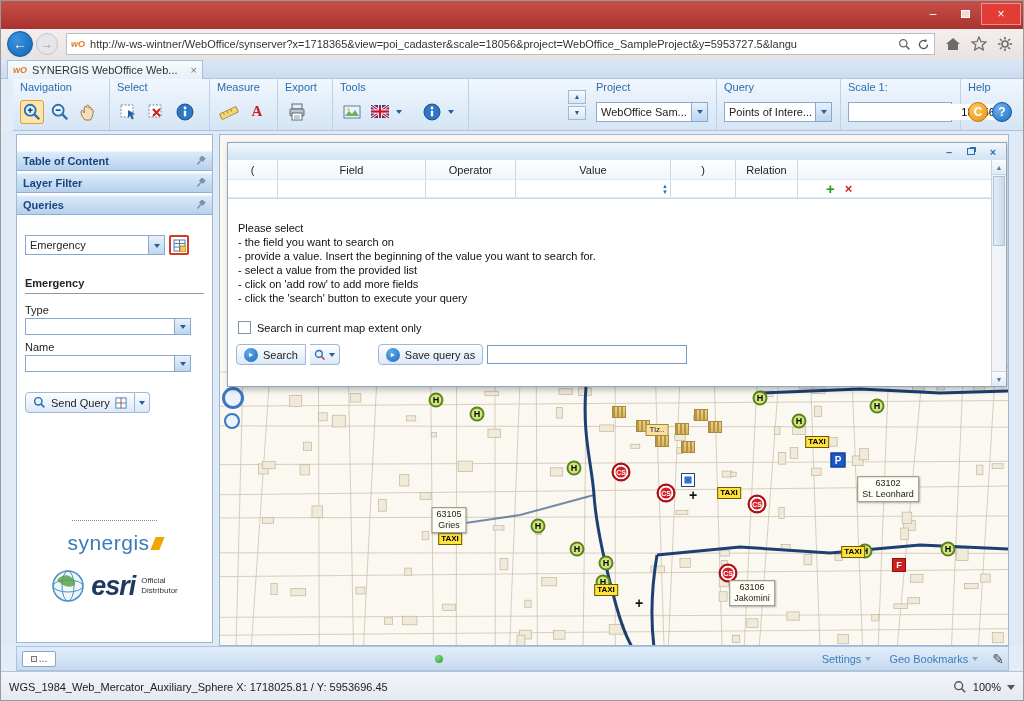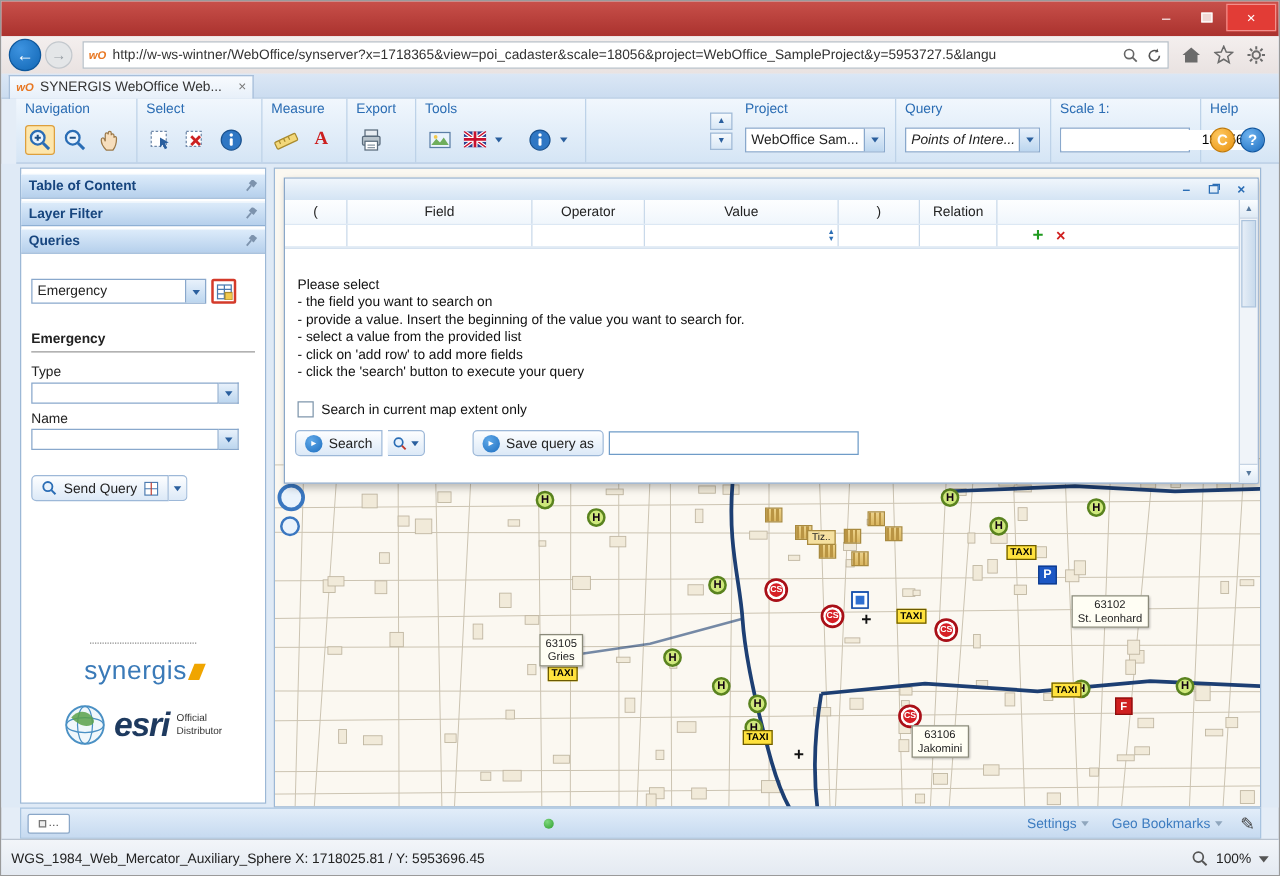--- a/index.html
+++ b/index.html
@@ -46,21 +46,21 @@
 .cbtn2{width:18px;height:14px;background:linear-gradient(#f6fafd,#d8e7f5);border:1px solid #9fb9d6;font-size:7px;color:#2a5f9e;display:flex;align-items:center;justify-content:center;}
 .helpcircle{width:20px;height:20px;border-radius:50%;display:flex;align-items:center;justify-content:center;color:#fff;font-weight:700;font-size:12px;}
 .hc-c{background:radial-gradient(circle at 35% 30%,#ffc860,#e8920f);border:1px solid #c07a0a;}
 .hc-q{background:radial-gradient(circle at 35% 30%,#6fb3ef,#1d6ec0);border:1px solid #1258a0;}
 .redA{color:#cc2020;font-family:"Liberation Serif",serif;font-weight:700;font-size:15px;}
 
 
 .content{position:absolute;left:0;top:130px;width:100%;height:515px;background:#dfeaf6;}
 .sidebar{position:absolute;left:15px;top:3px;width:197px;height:509px;background:#fff;border:1px solid #9cb8d6;display:flex;flex-direction:column;}
 .panelhdr{height:20px;background:linear-gradient(#dcebfa,#b6d0ec);border-top:1px solid #eef5fc;border-bottom:1px solid #8fb0d4;display:flex;align-items:center;padding:0 6px;font-size:11px;font-weight:700;color:#17457e;margin-top:2px;}
-.panelhdr:first-child{margin-top:4px;}
+.panelhdr:first-child{margin-top:16px;}
 .panelhdr .sp{flex:1;}
 .qcontent{padding:20px 8px 6px 8px;font-size:11px;color:#222;}
 .qrow{display:flex;align-items:center;gap:4px;}
 .qsel{flex:0 0 140px;}
 .mgrbtn{width:20px;height:20px;border:2px solid #d43a2a;border-radius:2px;background:#fff;display:flex;align-items:center;justify-content:center;}
 .qsection{font-weight:700;margin-top:22px;}
 .qhr{border-top:1px solid #999;margin:4px 0 10px 0;}
 .flabel{margin-top:6px;margin-bottom:2px;}
 .finput{display:flex;}
 .finput input{flex:0 0 140px;height:17px;border:1px solid #89a8cc;font-size:11px;padding:0 3px;font-family:"Liberation Sans",sans-serif;}
@@ -351,21 +351,21 @@
           <span class="cbtn">
               <span class="dd" style="margin-top:4px;"></span>
             </span>
         </div>
       </div>
     </div>
 
     <div class="rgroup" style="width:124px;">
       <span class="rlabel">Query</span>
       <div class="ricons">
-        <div class="combo" style="width:108px;font-style:italic;">
+        <div class="combo" style="width:108px;">
           <span class="cval">Points of Intere...</span>
           <span class="cbtn">
               <span class="dd" style="margin-top:4px;"></span>
             </span>
         </div>
       </div>
     </div>
 
     <div class="rgroup" style="width:120px;">
       <span class="rlabel">Scale 1:</span>

